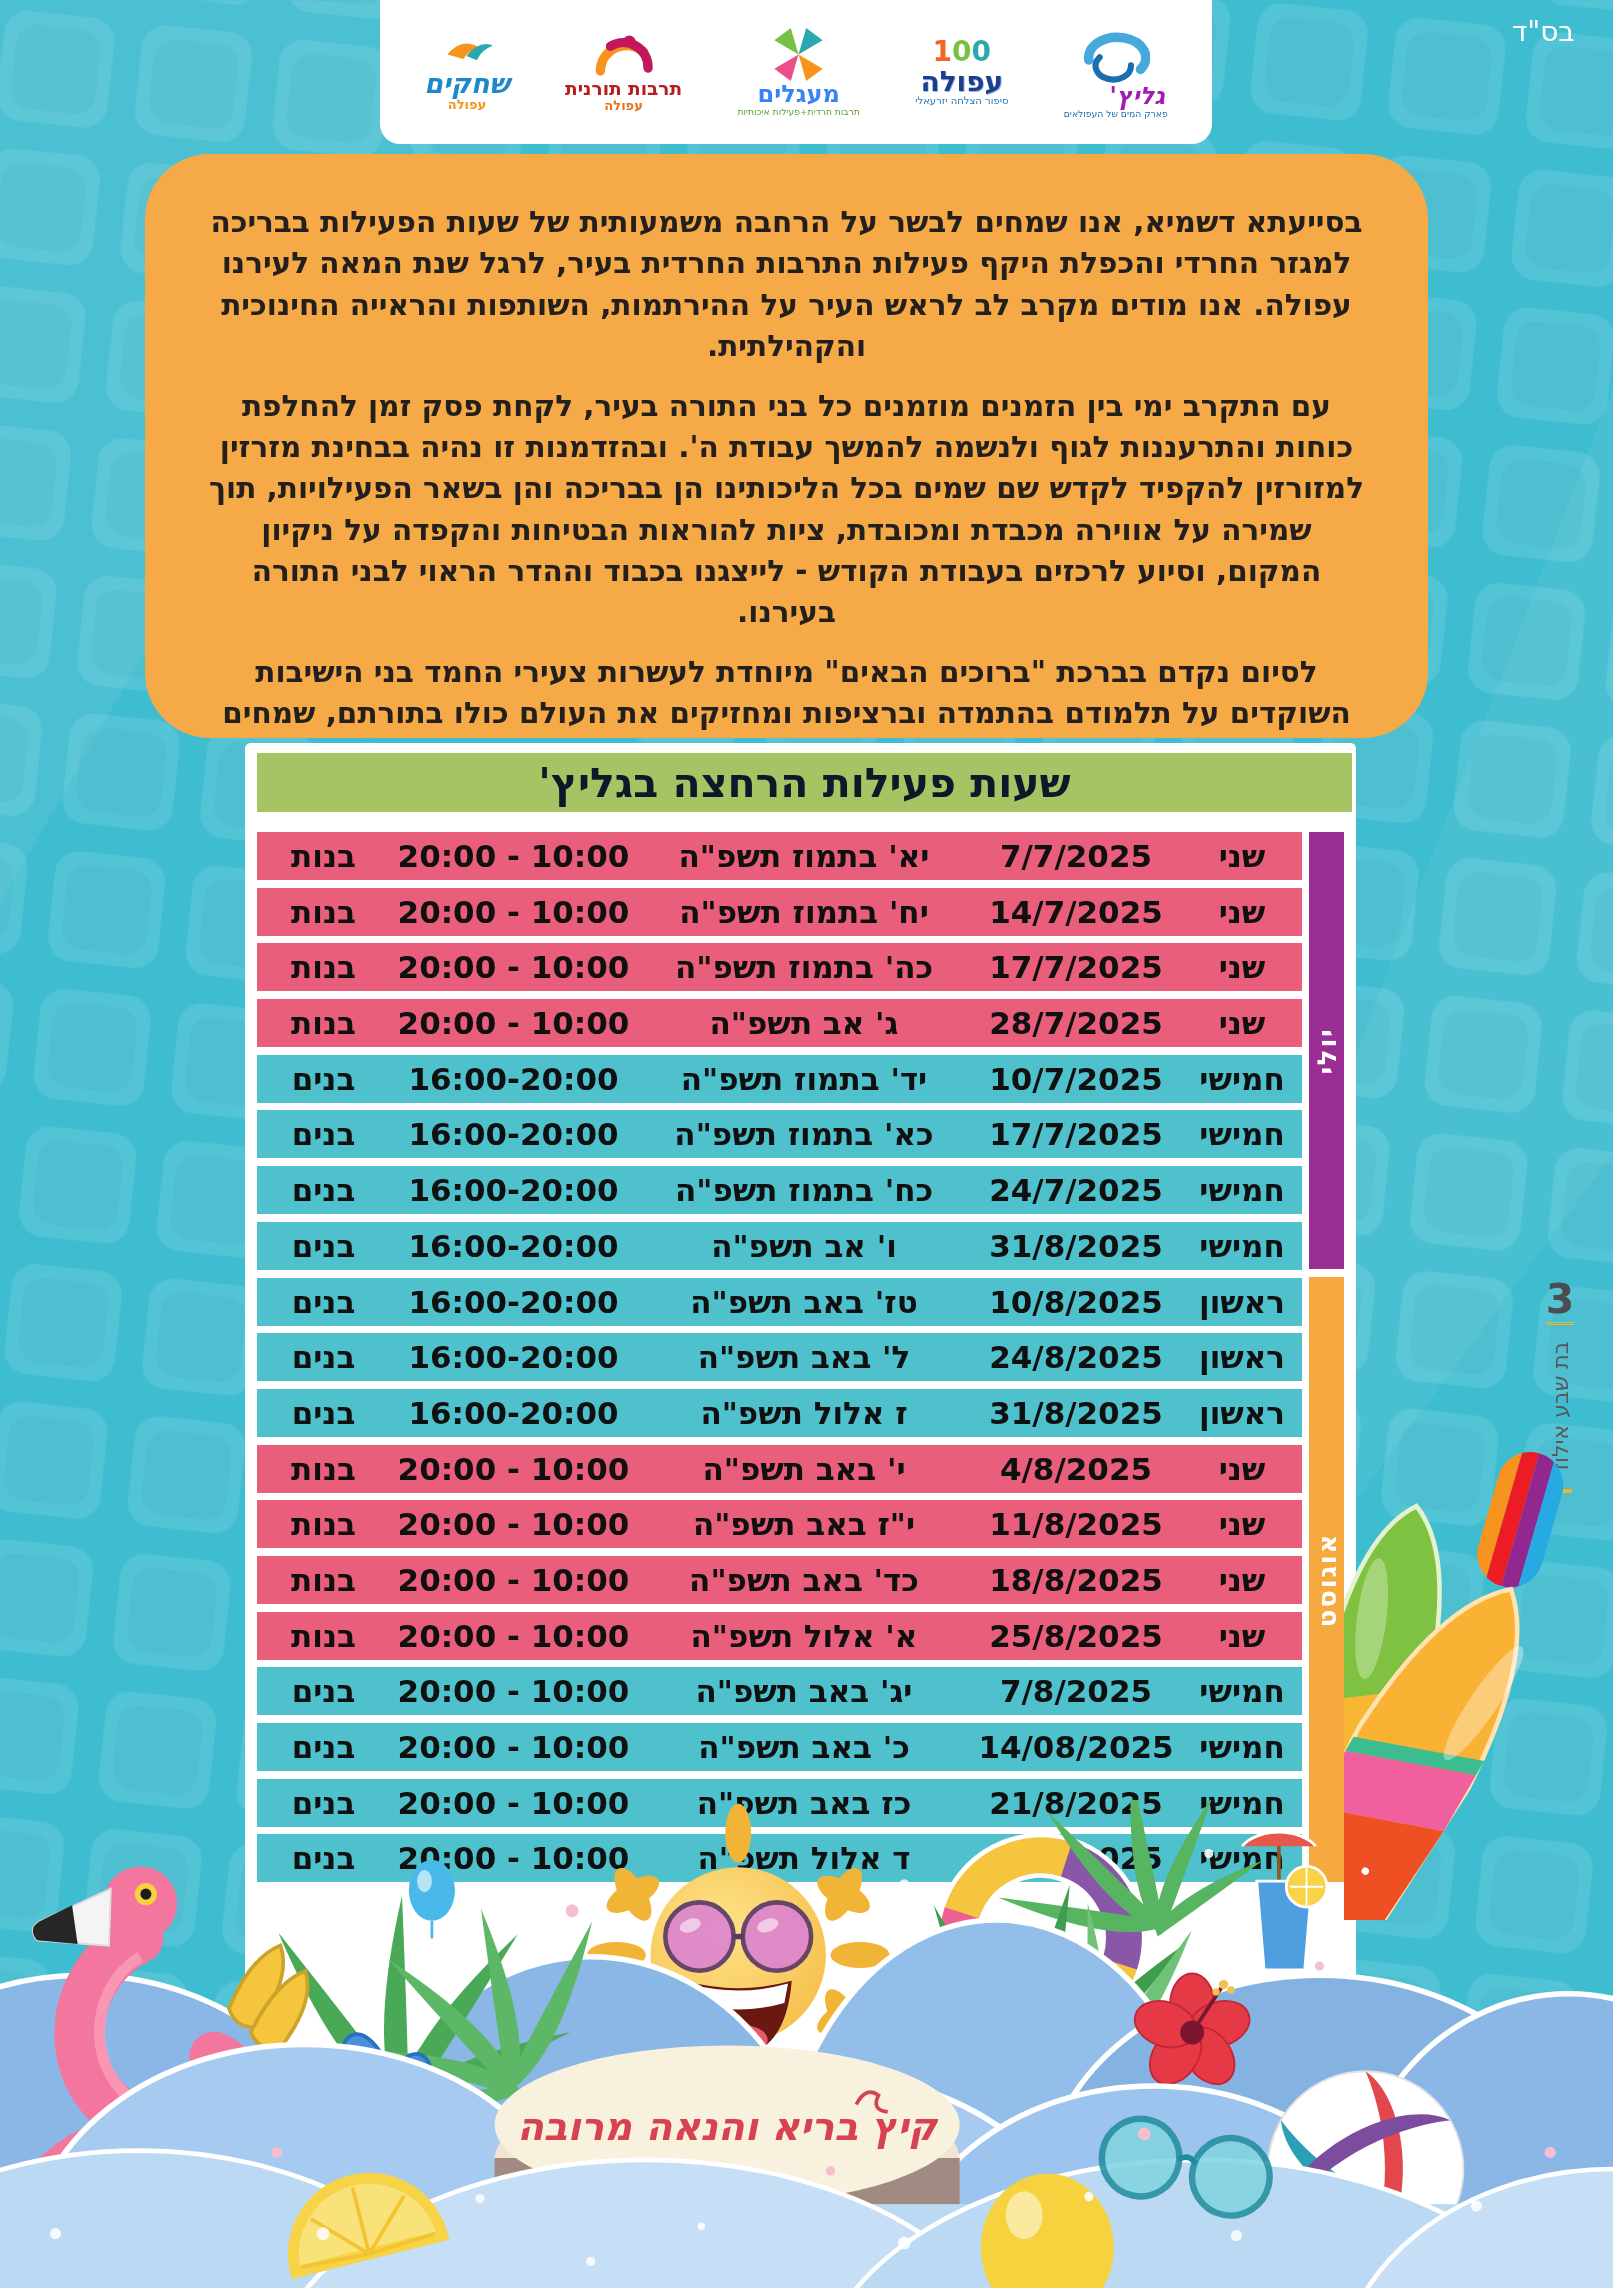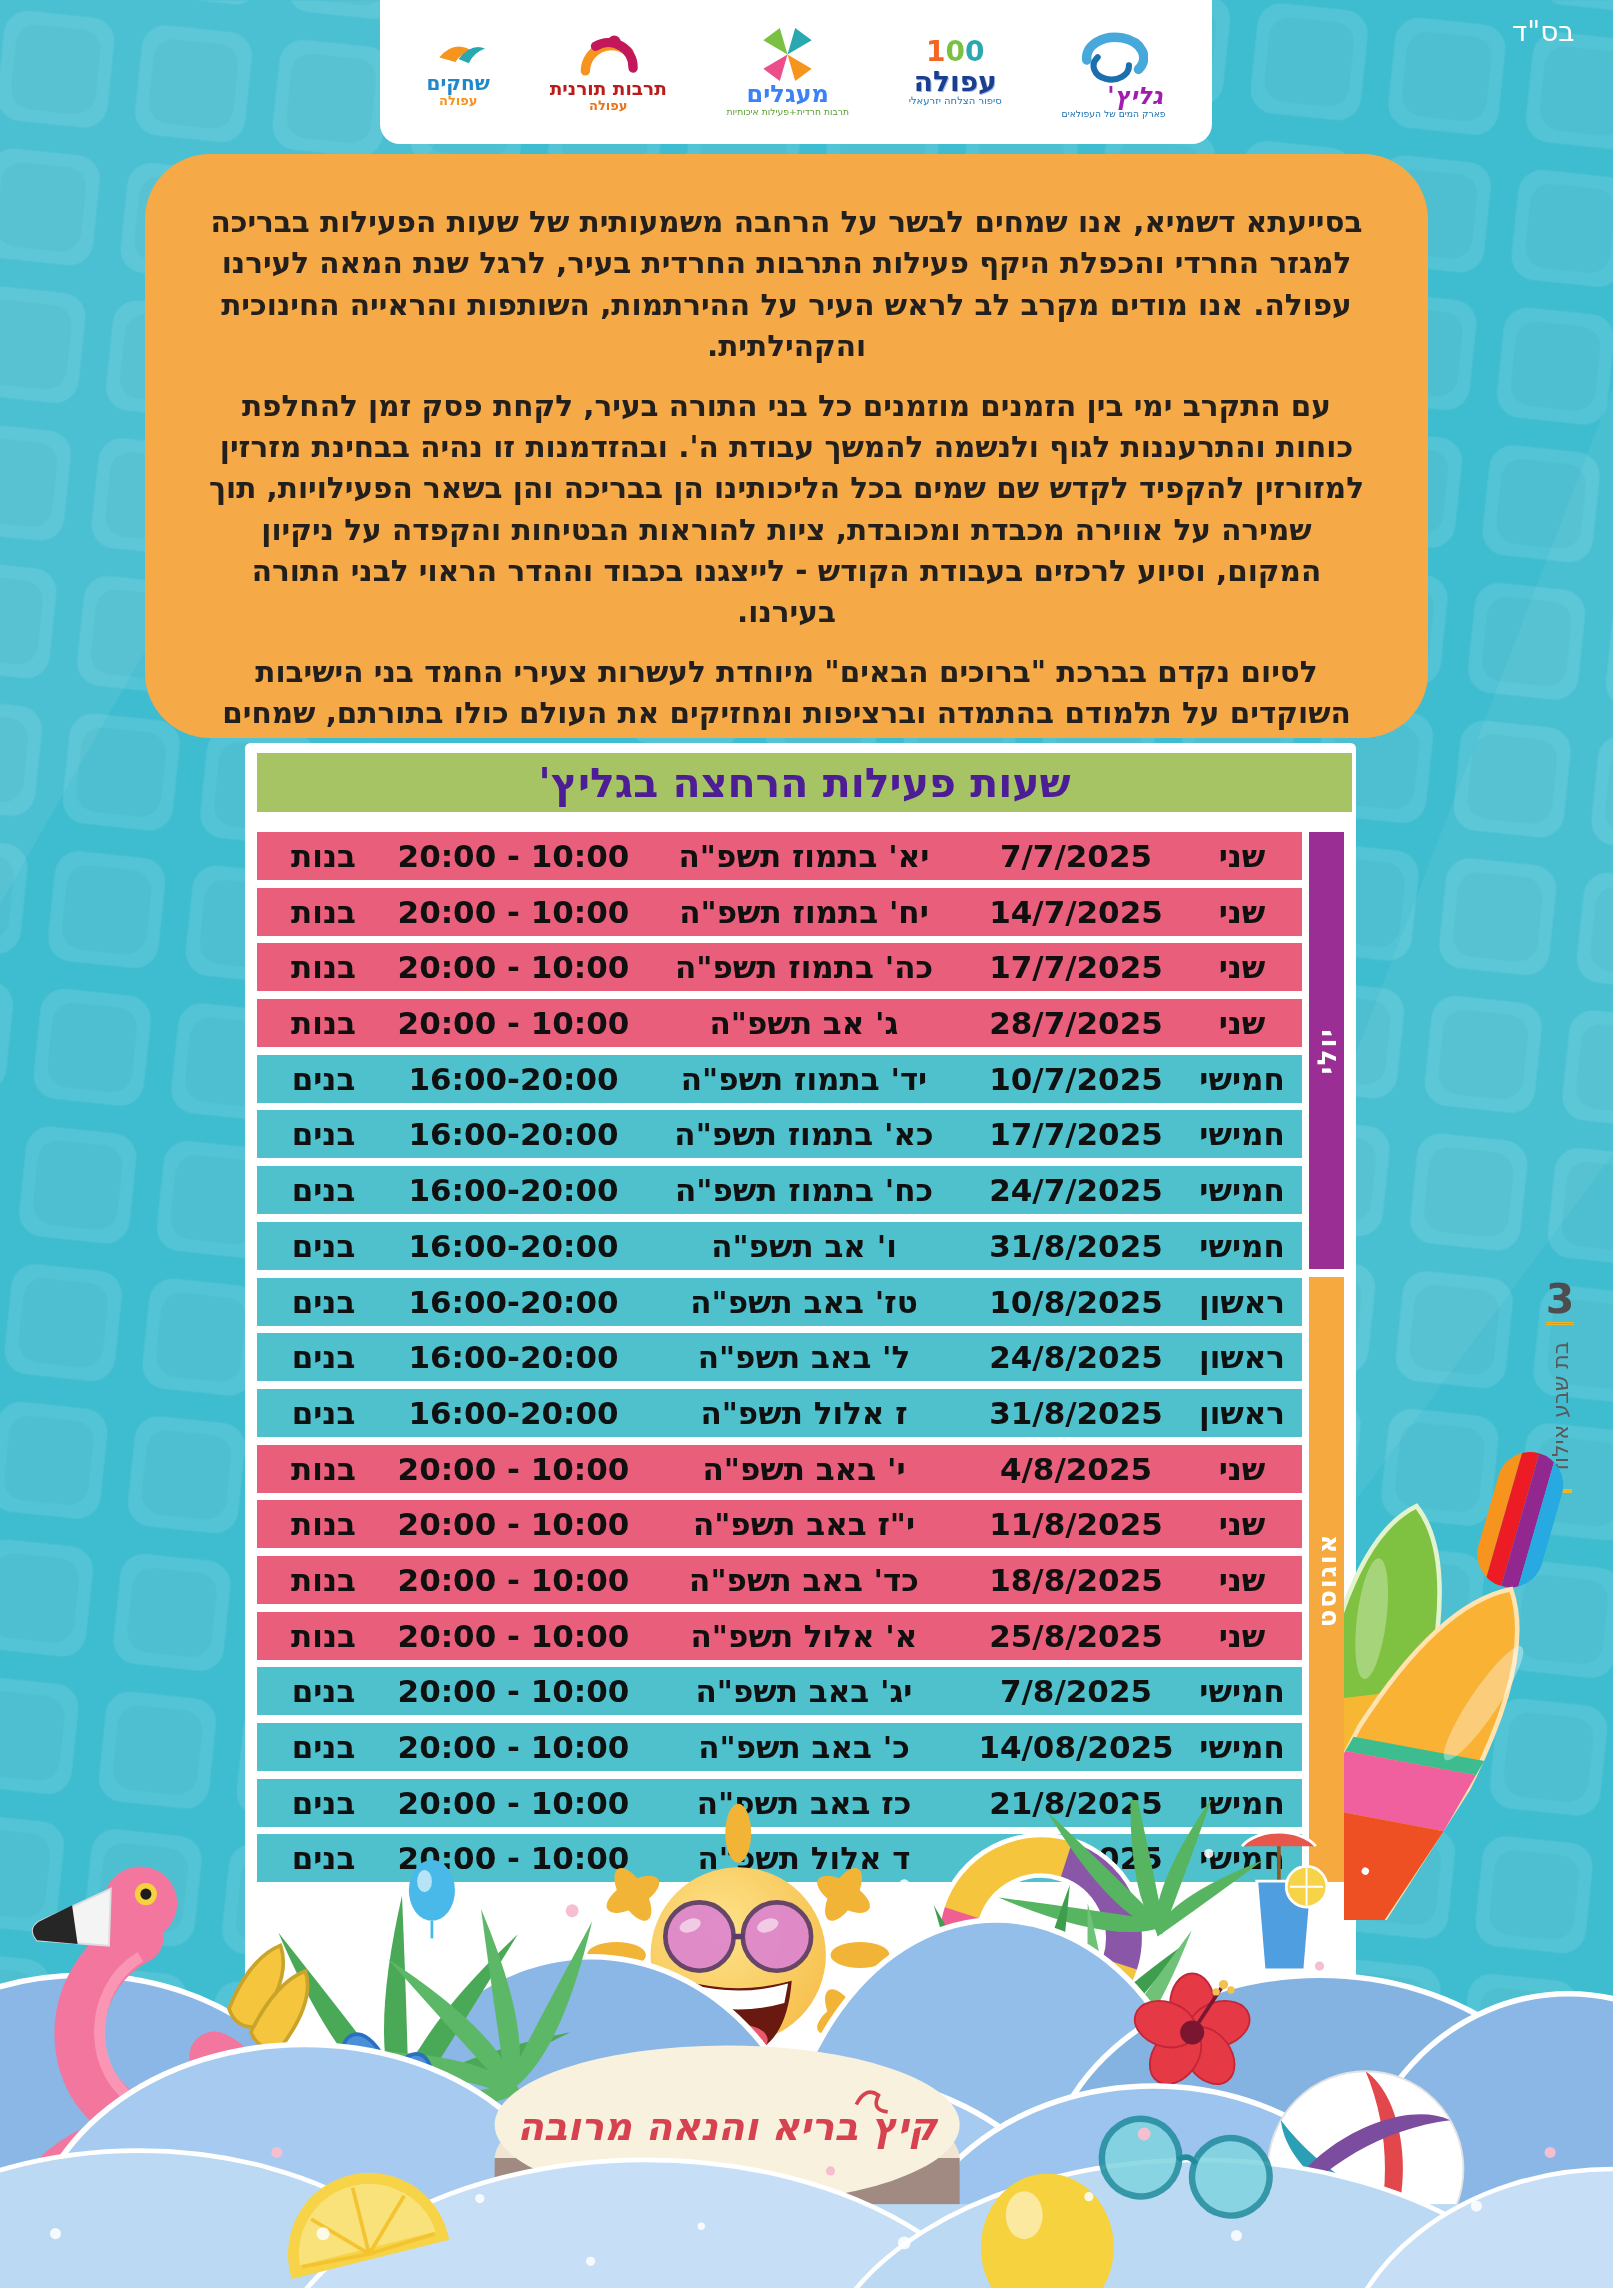--- a/index.html
+++ b/index.html
@@ -24,38 +24,38 @@
   .logo-galitz .t1{color:#a21caf;font-size:24px;font-style:italic;margin-left:43px;}
   .logo-galitz .t2{color:#1b6fae;font-size:9.2px;}
   .logo-100 .n{font-size:28px;font-weight:bold;}
   .logo-100 .n .d1{color:#f26522;} .logo-100 .n .d2{color:#7ac143;} .logo-100 .n .d3{color:#2aa8b0;}
   .logo-100 .t1{color:#1b3f8f;font-size:28px;text-shadow:0.9px 0.9px 0 #9db6e6;}
   .logo-100 .t2{color:#2178bb;font-size:10px;}
   .logo-maagalim .t1{color:#3b82f6;font-size:24px;}
   .logo-maagalim .t2{color:#5a9e32;font-size:9.2px;}
   .logo-tarbut .t1{color:#b91c1c;font-size:18.5px;}
   .logo-tarbut .t2{color:#e8731a;font-size:13px;font-weight:bold;}
-  .logo-shchakim .t1{color:#1e88c9;font-size:20px;}
+  .logo-shchakim .t1{color:#1e88c9;font-size:27px;font-style:italic;}
   .logo-shchakim .t2{color:#f7941d;font-size:13px;font-weight:bold;}
 
   
   #message-box{position:absolute;left:145px;top:154px;width:1283px;height:584px;background:#f5a947;
                border-radius:65px;box-sizing:border-box;padding:48px 59px 28px 59px;
                display:flex;flex-direction:column;justify-content:flex-start;}
   #message-box p{margin:0 0 18.5px 0;text-align:center;direction:rtl;color:#221f1c;
                  font-size:29.5px;line-height:1.4;font-weight:bold;}
   #message-box p:last-child{margin-bottom:0;}
 
   
   #panel{position:absolute;left:245px;top:743px;width:1111px;height:1546px;background:#ffffff;border-radius:5.5px;}
 
   
   #title-bar{position:absolute;left:257px;top:753px;width:1095px;height:59px;background:#a6c463;
              display:flex;align-items:center;justify-content:center;}
-  #title-bar span{color:#4c1d95;font-size:41px;font-weight:bold;}
+  #title-bar span{color:#0f172a;font-size:41px;font-weight:bold;}
 
   
   #rows{position:absolute;left:257px;top:832px;width:1045px;display:flex;flex-direction:column;gap:7.7px;}
   .row{height:48px;display:grid;direction:rtl;
        grid-template-columns:120px 212px 332px 249px 131px;align-items:center;}
   .row.pink{background:#e85e7b;}
   .row.teal{background:#4ec1cd;}
   .cell{text-align:center;font-size:31px;font-weight:bold;color:#101010;white-space:nowrap;}
 
   

